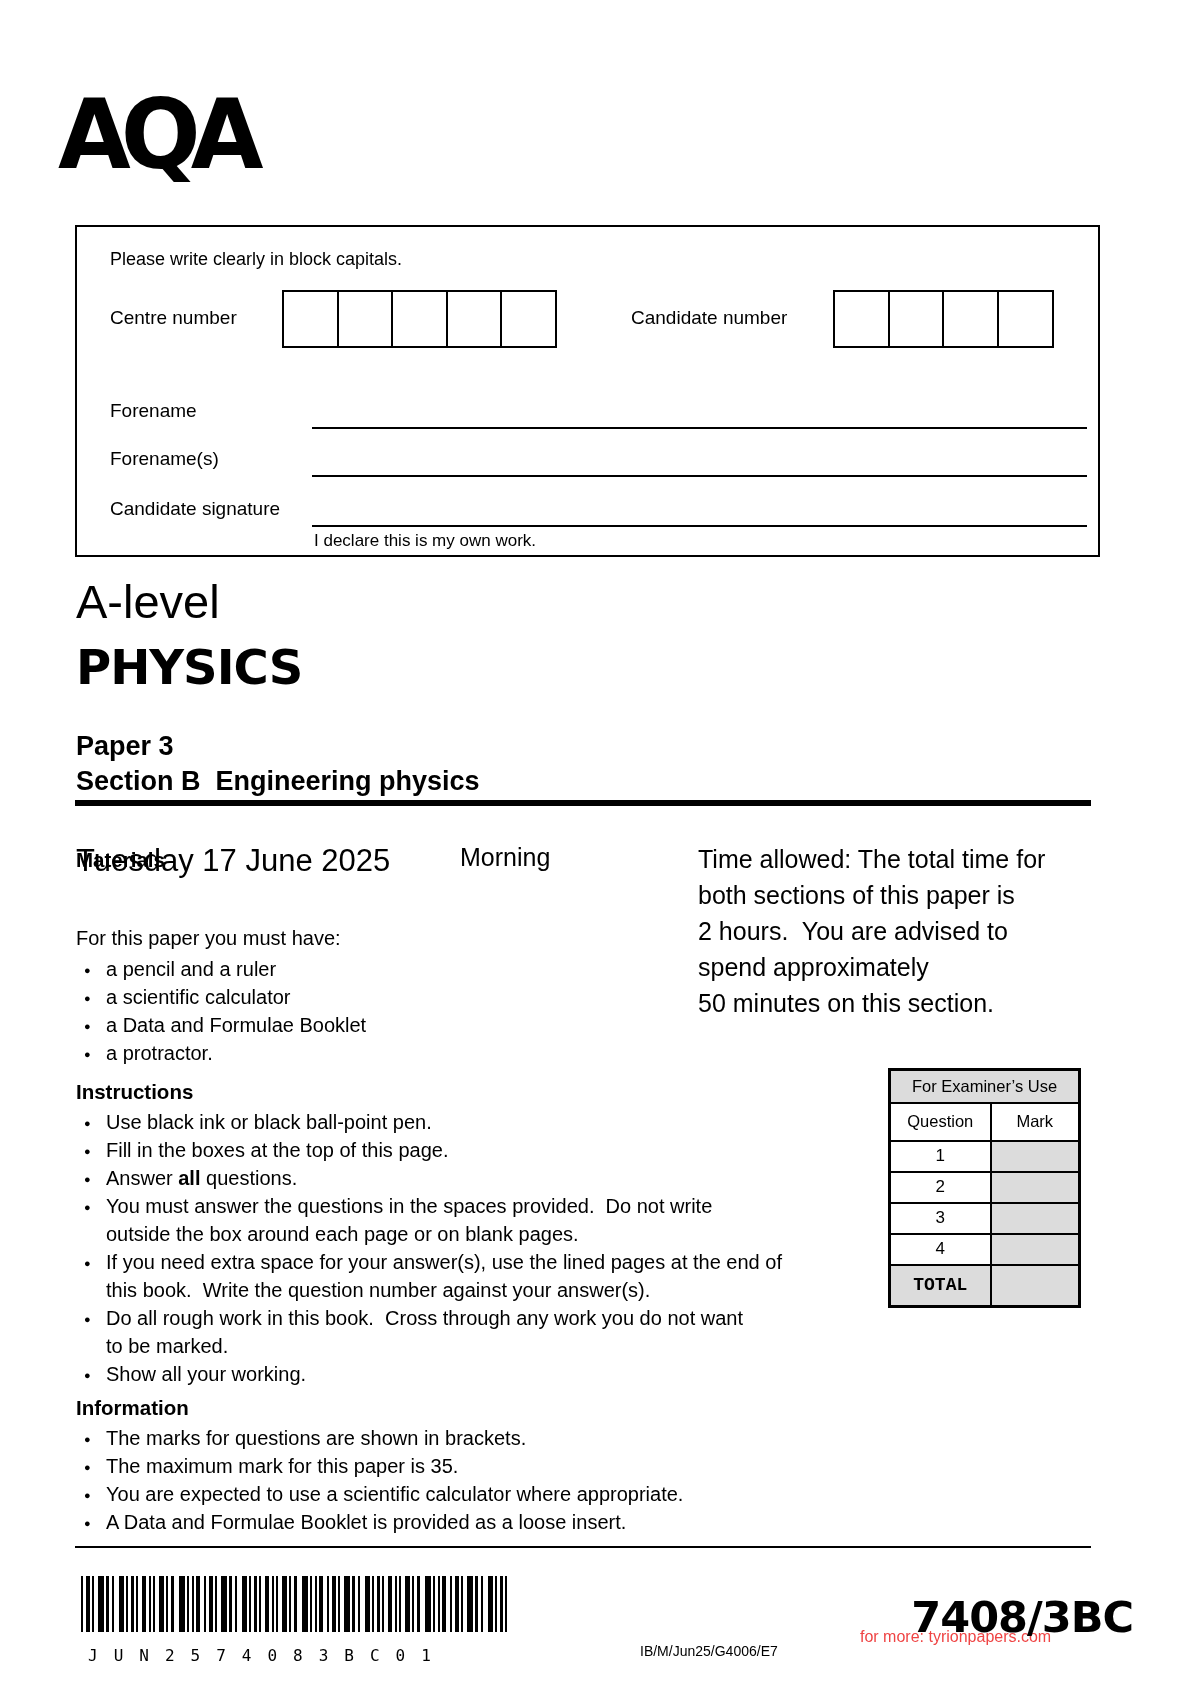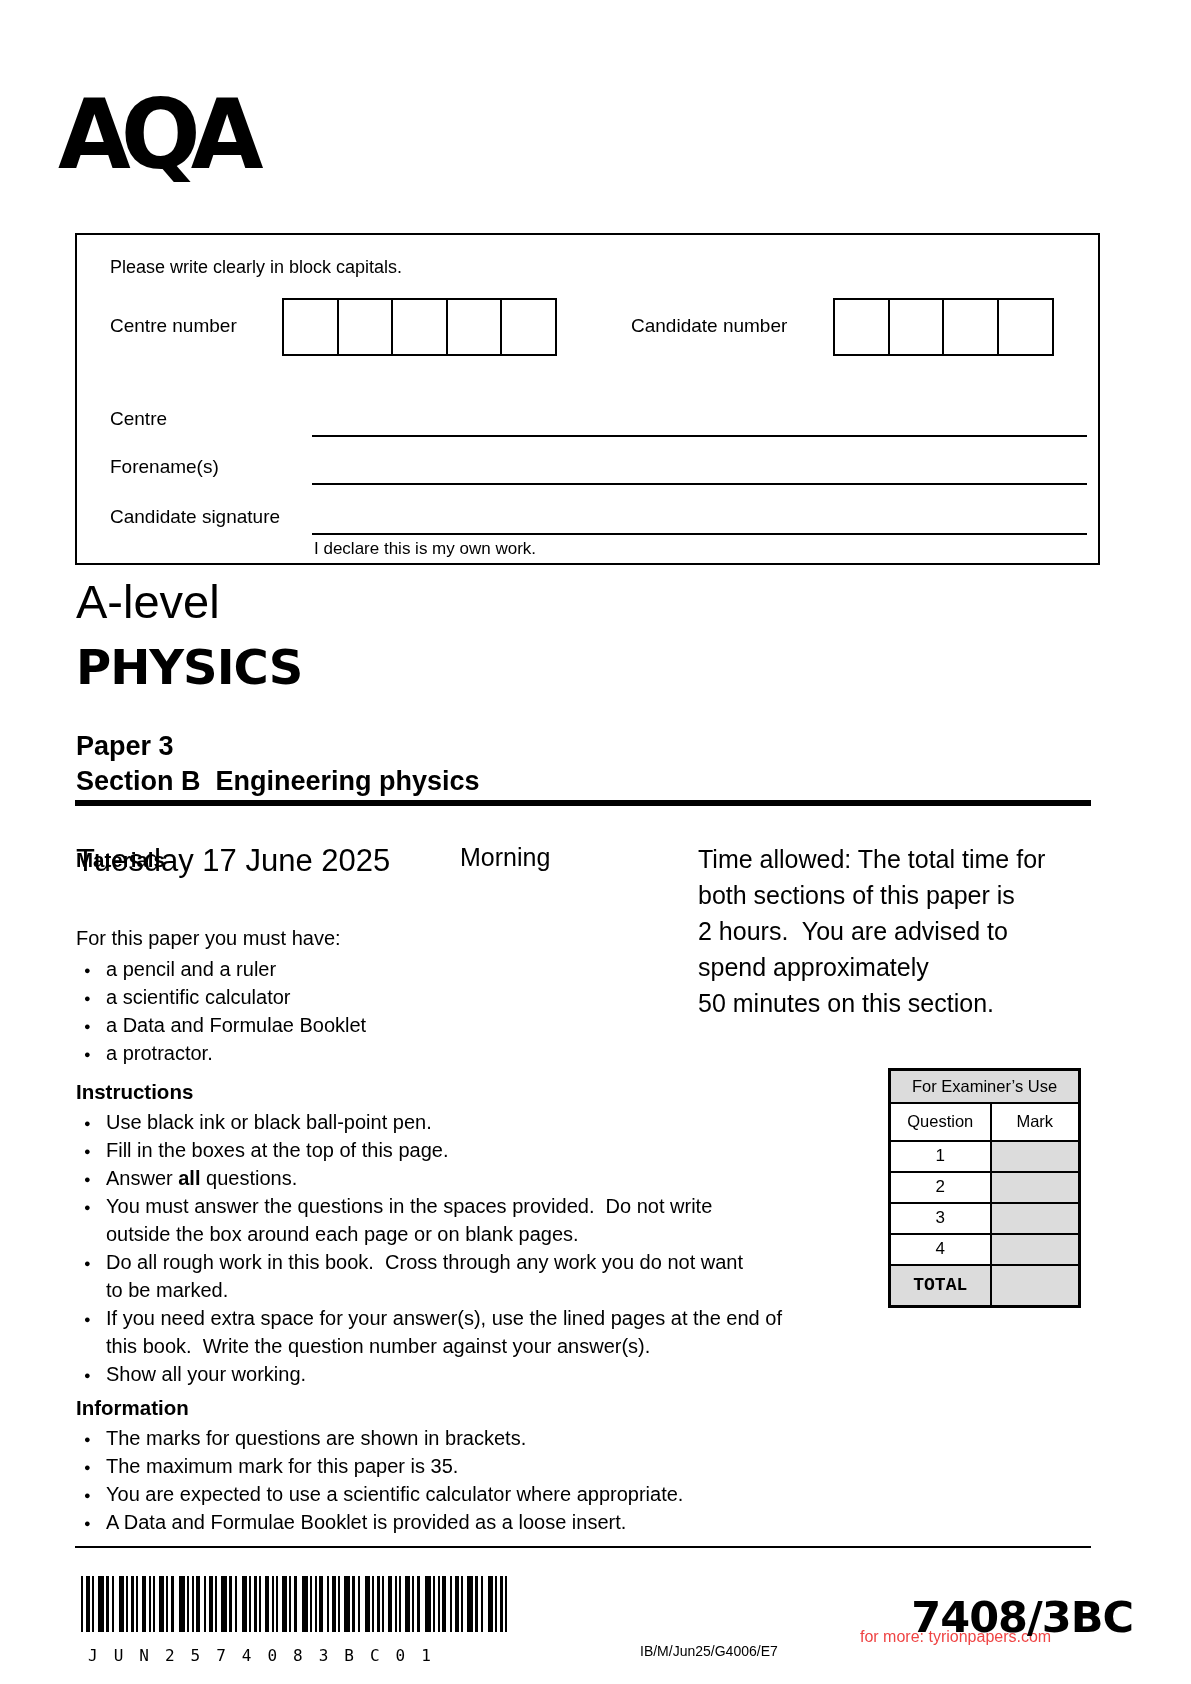--- a/index.html
+++ b/index.html
@@ -12,21 +12,21 @@
   .abs { position:absolute; }
 
   
   .logo {
     left:58px; top:88px; font-family:"DejaVu Sans", sans-serif;
     font-weight:bold; font-size:94px; line-height:1; letter-spacing:-10px;
     transform:scaleY(1.02);
   }
 
   
-  .cand-box { left:75px; top:225px; width:1025px; height:332px; border:2.5px solid #000;margin-top:8px; }
+  .cand-box { left:75px; top:225px; width:1025px; height:332px; border:2.5px solid #000; }
   .cand-box .lbl { position:absolute; font-size:19px; }
   .instruction { position:absolute; left:33px; top:22px; font-size:18px; }
   .cellrow { position:absolute; display:flex; top:63px; }
   .cellrow .cell { width:57px; height:58px; border:2.5px solid #000; background:#fff; }
   .cellrow .cell + .cell { margin-left:-2.5px; }
   .numlabel { position:absolute; top:80px; font-size:19px; }
   .fline { position:absolute; height:2px; background:#000; }
   .declaration { position:absolute; left:237px; top:304px; font-size:17px; }
 
   
@@ -96,21 +96,21 @@
       </div>
 
     <div class="numlabel" style="left:554px;">Candidate number</div>
     <div class="cellrow" style="left:756px;">
         <div class="cell"></div>
         <div class="cell"></div>
         <div class="cell"></div>
         <div class="cell"></div>
       </div>
 
-    <div class="lbl" style="left:33px; top:173px;">Centre</div>
+    <div class="lbl" style="left:33px; top:173px;">Forename</div>
     <div class="fline" style="left:235px; top:200px; width:775px;"></div>
 
     <div class="lbl" style="left:33px; top:221px;">Forename(s)</div>
     <div class="fline" style="left:235px; top:248px; width:775px;"></div>
 
     <div class="lbl" style="left:33px; top:271px;">Candidate signature</div>
     <div class="fline" style="left:235px; top:298px; width:775px;"></div>
 
     <div class="declaration">I declare this is my own work.</div>
   </div>
@@ -138,24 +138,24 @@
       <li>a protractor.</li>
     </ul>
 
   <div class="abs h ins-h">Instructions</div>
   <ul class="abs blist ins-list">
       <li>Use black ink or black ball-point pen.</li>
       <li>Fill in the boxes at the top of this page.</li>
       <li>Answer <b>all</b> questions.</li>
       <li>You must answer the questions in the spaces provided.  Do not write
 outside the box around each page or on blank pages.</li>
+      <li>If you need extra space for your answer(s), use the lined pages at the end of
+this book.  Write the question number against your answer(s).</li>
       <li>Do all rough work in this book.  Cross through any work you do not want
 to be marked.</li>
-      <li>If you need extra space for your answer(s), use the lined pages at the end of
-this book.  Write the question number against your answer(s).</li>
       <li>Show all your working.</li>
     </ul>
 
   <div class="abs h inf-h">Information</div>
   <ul class="abs blist inf-list">
       <li>The marks for questions are shown in brackets.</li>
       <li>The maximum mark for this paper is 35.</li>
       <li>You are expected to use a scientific calculator where appropriate.</li>
       <li>A Data and Formulae Booklet is provided as a loose insert.</li>
     </ul>

